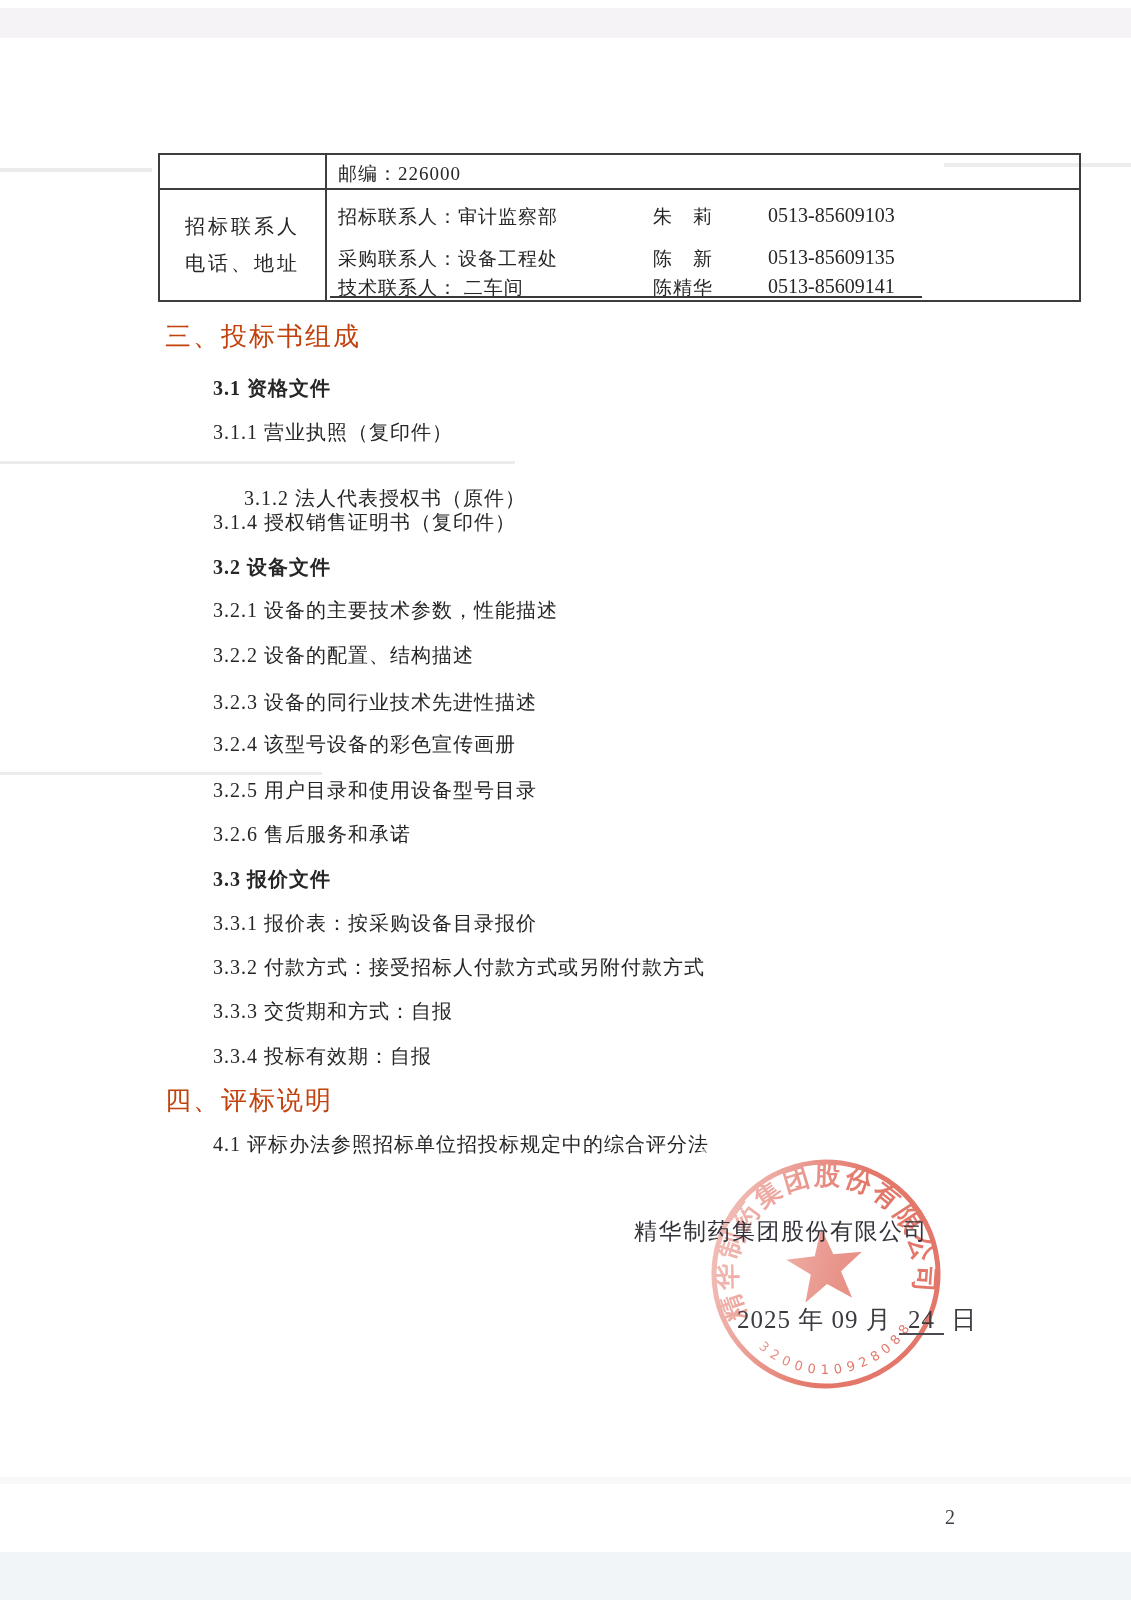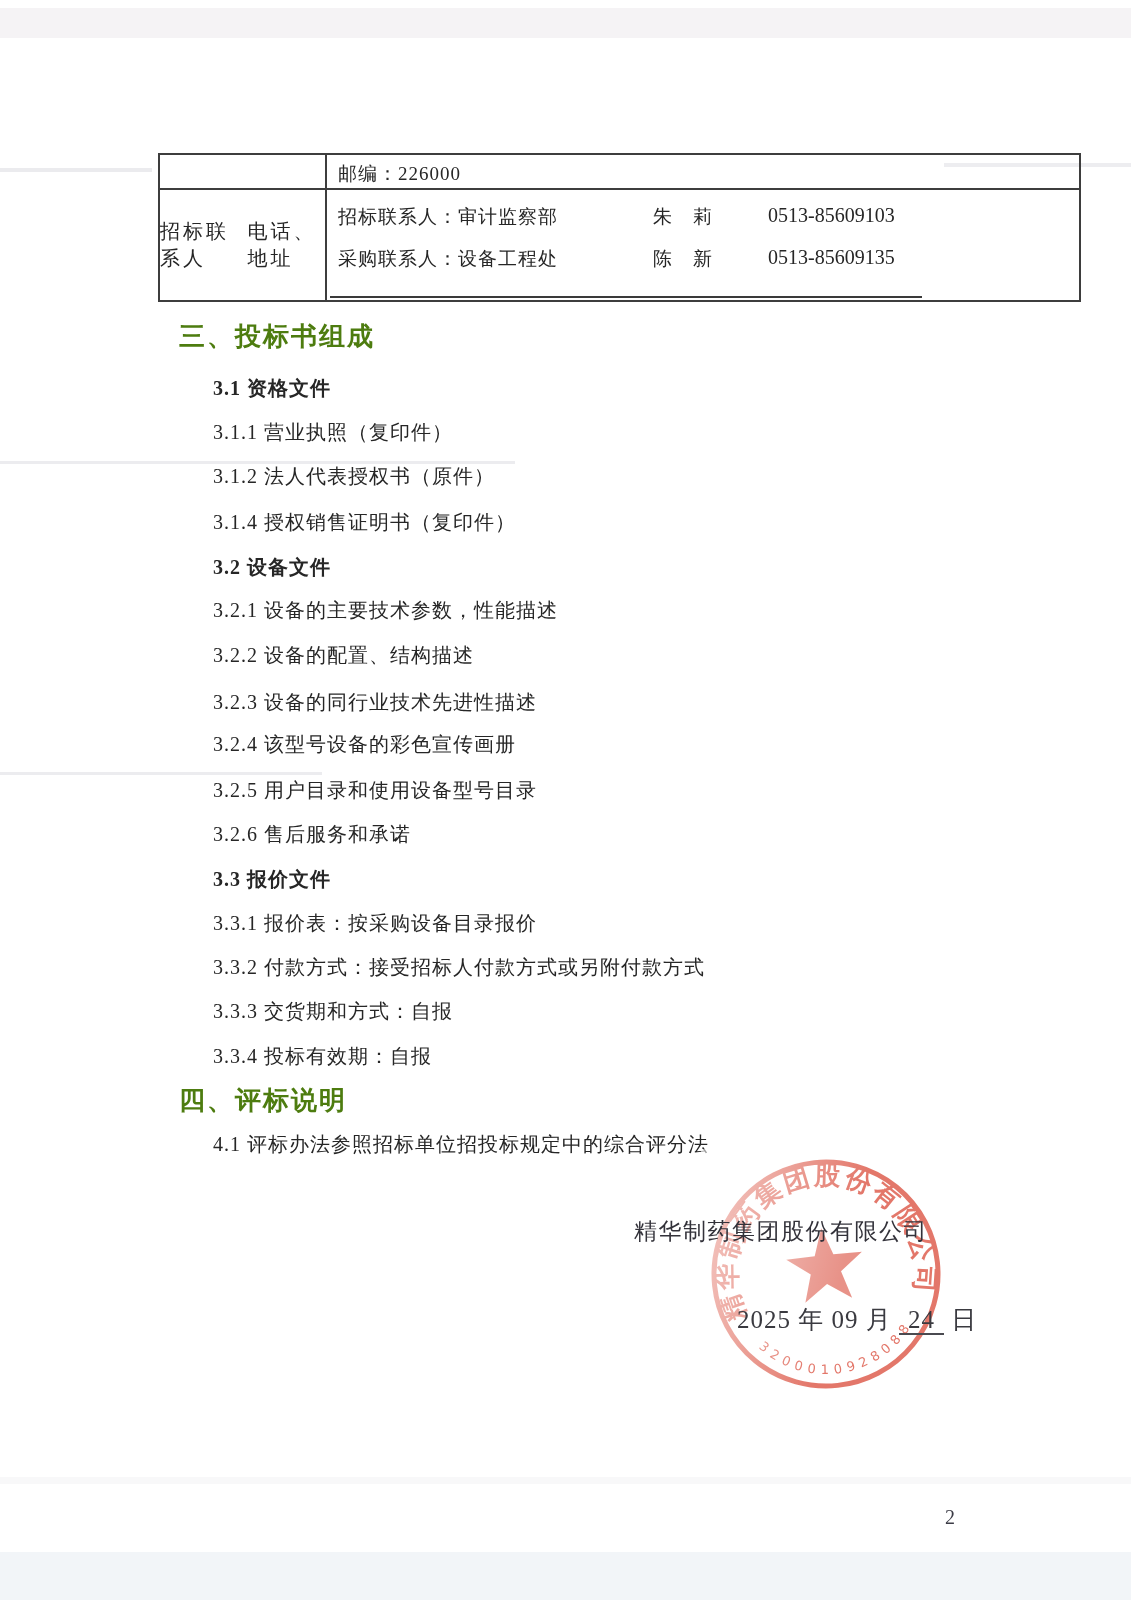--- a/index.html
+++ b/index.html
@@ -9,33 +9,33 @@
     color:#2b2b2b;overflow:hidden;
   }
   .band{position:absolute;pointer-events:none;}
   
   .tbl{position:absolute;left:158px;top:153px;width:923px;height:149px;
        border:2px solid #3d3d3d;box-sizing:border-box;font-size:19px;color:#262626;}
   .tbl .vline{position:absolute;left:165px;top:0;bottom:0;width:2px;background:#3d3d3d;}
   .tbl .hline{position:absolute;left:0;right:0;top:33px;height:2px;background:#3d3d3d;}
   .tbl .postcode{position:absolute;left:178px;top:6px;letter-spacing:1px;}
   .tbl .leftcell{position:absolute;left:0;top:35px;width:165px;height:110px;
-       display:flex;align-items:center;justify-content:center;
+       display:flex;flex-direction:column;align-items:center;justify-content:center;
        gap:10px;letter-spacing:3px;font-size:20px;}
   .tbl .contact{position:absolute;left:167px;right:0;height:38px;}
   .tbl .contact .lab{position:absolute;left:11px;top:8px;letter-spacing:1px;}
   .tbl .contact .nam{position:absolute;left:326px;top:8px;letter-spacing:1px;}
   .tbl .contact .pho{position:absolute;left:441px;top:8px;font-size:20px;}
   .tbl .c1{top:41px;padding-left:16px;} .tbl .c2{top:83px;} .tbl .c3{top:124px;height:23px;}
   .tbl .c3 .lab,.tbl .c3 .nam,.tbl .c3 .pho{top:-4px;}
   .tbl .u-line{position:absolute;left:170px;top:141px;width:592px;height:2px;background:#3a3a3a;}
   
   .ln{position:absolute;left:213px;font-size:20px;line-height:28px;letter-spacing:1px;white-space:nowrap;color:#262626;}
   .ln.sub{font-weight:bold;}
-  .ln.h1{left:179px;font-size:26px;font-weight:bold;letter-spacing:2px;line-height:34px;color:#4d7c0f;}
+  .ln.h1{left:165px;font-size:26px;font-weight:normal;letter-spacing:2px;line-height:34px;color:#c2410c;}
   
   .company{position:absolute;left:634px;top:1216px;font-size:23px;letter-spacing:1.5px;color:#33323a;z-index:3;white-space:nowrap;}
   .dateline{position:absolute;left:737px;top:1303px;font-size:25px;letter-spacing:1px;color:#3a3a40;z-index:3;white-space:nowrap;}
   .dateline .day{padding:0 9px;border-bottom:2px solid #4a4a50;}
   .sealbox{position:absolute;left:701px;top:1149px;width:250px;height:250px;z-index:1;}
   .sealfade{position:absolute;left:701px;top:1149px;width:250px;height:250px;z-index:2;
     background:linear-gradient(105deg,rgba(255,255,255,.55) 10%,rgba(255,255,255,0) 55%);pointer-events:none;}
   .pagenum{position:absolute;left:945px;top:1506px;font-size:20px;color:#3c3c46;}
 </style>
 </head>
@@ -60,27 +60,32 @@
   <div class="contact c1">
     <span class="lab">招标联系人：审计监察部</span>
     <span class="nam">朱　莉</span>
     <span class="pho">0513-85609103</span>
   </div>
   <div class="contact c2">
     <span class="lab">采购联系人：设备工程处</span>
     <span class="nam">陈　新</span>
     <span class="pho">0513-85609135</span>
   </div>
+  <div class="contact c3">
+    <span class="lab">技术联系人： 二车间</span>
+    <span class="nam">陈精华</span>
+    <span class="pho">0513-85609141</span>
+  </div>
   <div class="u-line"></div>
 </div>
 
 <div class="ln h1" style="top:320px;">三、投标书组成</div>
 <div class="ln sub" style="top:374px;">3.1  资格文件</div>
 <div class="ln" style="top:418px;">3.1.1  营业执照（复印件）</div>
-<div class="ln" style="top:462px;">3.1.2  法人代表授权书（原件）</div>
+<div class="ln" style="top:484px;margin-left:31px;">3.1.2  法人代表授权书（原件）</div>
 <div class="ln" style="top:508px;">3.1.4  授权销售证明书（复印件）</div>
 <div class="ln sub" style="top:553px;">3.2  设备文件</div>
 <div class="ln" style="top:596px;">3.2.1 设备的主要技术参数，性能描述</div>
 <div class="ln" style="top:641px;">3.2.2  设备的配置、结构描述</div>
 <div class="ln" style="top:652px;margin-top:36px;">3.2.3  设备的同行业技术先进性描述</div>
 <div class="ln" style="top:730px;">3.2.4  该型号设备的彩色宣传画册</div>
 <div class="ln" style="top:776px;">3.2.5 用户目录和使用设备型号目录</div>
 <div class="ln" style="top:820px;">3.2.6  售后服务和承诺</div>
 <div class="ln sub" style="top:865px;">3.3  报价文件</div>
 <div class="ln" style="top:909px;">3.3.1  报价表：按采购设备目录报价</div>

